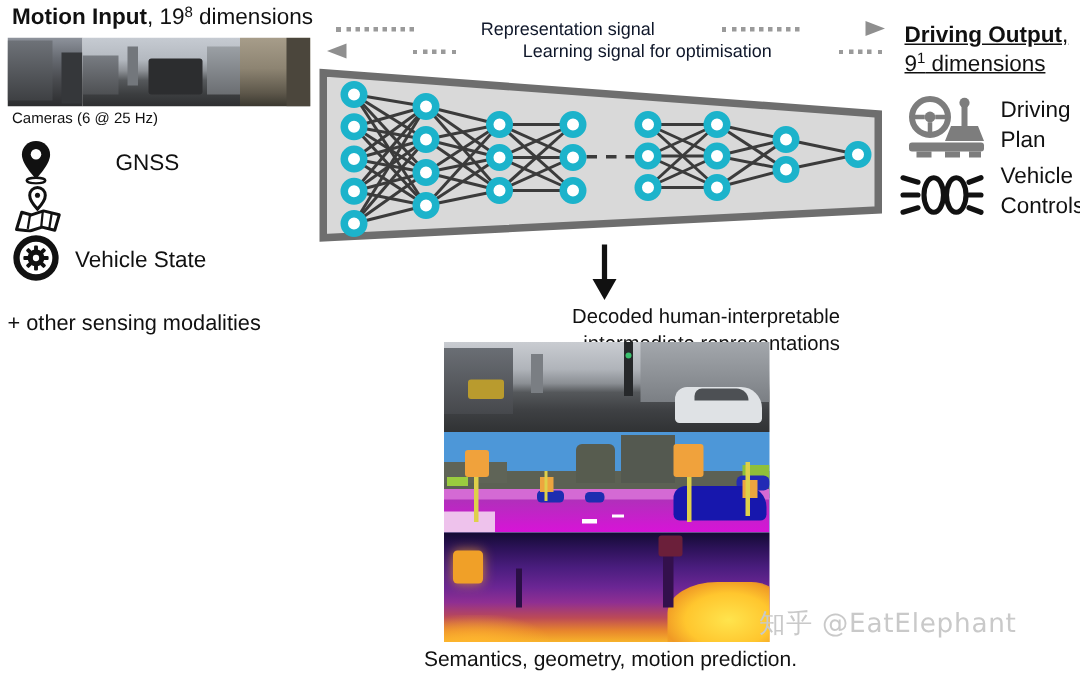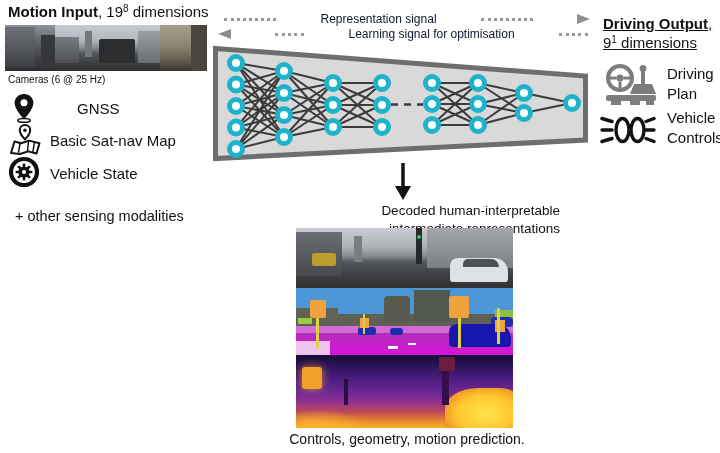--- a/index.html
+++ b/index.html
@@ -28,21 +28,21 @@
   .cam-p3 .b1{position:absolute;right:0;top:0;width:16px;height:46px;background:#4b463c;}
   .camera-caption{left:8px;top:74px;font-size:10px;}
   .item-gnss{left:12px;top:93px;}
   .item-map{left:8px;top:124px;}
   .item-vehicle{left:8px;top:156px;}
   .item-icon{display:inline-flex;align-items:center;justify-content:center;}
   .item-label{font-size:15px;}
   .lbl-gnss{position:absolute;left:61px;top:100px;margin-left:16px;}
   .lbl-map{position:absolute;left:50px;top:132px;}
   .lbl-vehicle{position:absolute;left:50px;top:165px;}
-  .input-note{left:15px;top:206px;font-size:14.5px;line-height:1.42;}
+  .input-note{left:5px;top:206px;font-size:14.5px;line-height:1.42;}
 
   
   .signal-row{display:flex;align-items:center;color:#0f172a;font-size:12px;white-space:nowrap;gap:38px;}
   .row-rep{left:218px;top:12px;width:372px;height:14px;}
   .row-learn{left:218px;top:27px;width:376px;height:14px;}
   .dots{flex:1;height:0;border-top:3px dotted #9a9a9a;margin:0 6px;}
   .arrow-right{width:0;height:0;border-left:13px solid #8f8f8f;border-top:5.5px solid transparent;border-bottom:5.5px solid transparent;}
   .arrow-left{width:0;height:0;border-right:13px solid #8f8f8f;border-top:5.5px solid transparent;border-bottom:5.5px solid transparent;}
 
   
@@ -149,21 +149,20 @@
   <div class="abs item-label lbl-gnss">GNSS</div>
 
   <div class="abs item-icon item-map">
     <svg width="34" height="31" viewBox="0 0 34 31">
       <path d="M17 1 c-2.9 0-5.2 2.3-5.2 5.2 0 3.8 5.2 9.2 5.2 9.2 s5.2-5.4 5.2-9.2 C22.2 3.3 19.9 1 17 1 z" fill="none" stroke="#111" stroke-width="2"></path>
       <circle cx="17" cy="6.2" r="1.7" fill="#111"></circle>
       <path d="M3 29 L6.5 17.5 L13 19.3 L21 16.6 L31.5 19.2 L28.5 29.5 L20 27.4 L12 30 z" fill="none" stroke="#111" stroke-width="2" stroke-linejoin="round"></path>
       <path d="M12 19.5 L10.5 28.6 M20.5 17.2 L19.5 27 M26.5 18.2 L24.8 28.4" stroke="#111" stroke-width="1.5" fill="none"></path>
     </svg>
   </div>
-  <div class="abs item-label lbl-map">Basic Sat-nav Map</div>
 
   <div class="abs item-icon item-vehicle">
     <svg width="32" height="32" viewBox="0 0 32 32">
       <circle cx="16" cy="16" r="13" fill="none" stroke="#111" stroke-width="4.2"></circle>
       <g fill="#111">
         <circle cx="16" cy="16" r="5.6"></circle>
         <g>
           <rect x="14.7" y="7.6" width="2.6" height="3.6" rx="0.7"></rect>
           <rect x="14.7" y="7.6" width="2.6" height="3.6" rx="0.7" transform="rotate(45 16 16)"></rect>
           <rect x="14.7" y="7.6" width="2.6" height="3.6" rx="0.7" transform="rotate(90 16 16)"></rect>
@@ -333,21 +332,21 @@
     <div class="img img-depth">
       <div class="dp-glow"></div>
       <div class="dp-car"></div>
       <div class="dp-sign-l"></div>
       <div class="dp-pole-l"></div>
       <div class="dp-pole-r"></div>
       <div class="dp-sign-r"></div>
     </div>
   </div>
 
-  <div class="abs bottom-caption">Controls, geometry, motion prediction.</div>
+  <div class="abs bottom-caption">Semantics, geometry, motion prediction.</div>
 
   <div class="abs output-title">
     <div><b>Driving Output</b><span>,</span></div>
     <div><span>9</span><span class="sup">1</span><span> dimensions</span></div>
   </div>
 
   <div class="abs item-icon icon-motion">
     <svg width="54" height="42" viewBox="0 0 54 42">
       <g fill="#7d7d7d" stroke="none">
         <circle cx="16" cy="14" r="12" fill="none" stroke="#7d7d7d" stroke-width="4"></circle>
@@ -374,14 +373,15 @@
       <ellipse cx="37.5" cy="18" rx="6.5" ry="11.5" fill="none" stroke="#111" stroke-width="3.4"></ellipse>
       <path d="M2 6.5 L12 9.5 M2 18 h10 M2 29.5 L12 26.5" stroke="#111" stroke-width="3.4" fill="none" stroke-linecap="round"></path>
       <path d="M54 6.5 L46 9.5 M54 18 h-8 M54 29.5 L46 26.5" stroke="#111" stroke-width="3.4" fill="none" stroke-linecap="round"></path>
     </svg>
   </div>
   <div class="abs out-item-label lbl-controls">
     <div>Vehicle</div>
     <div>Controls</div>
   </div>
 
+  <div class="abs watermark">知乎 @EatElephant</div>
 
 </div>
 
 </body></html>

